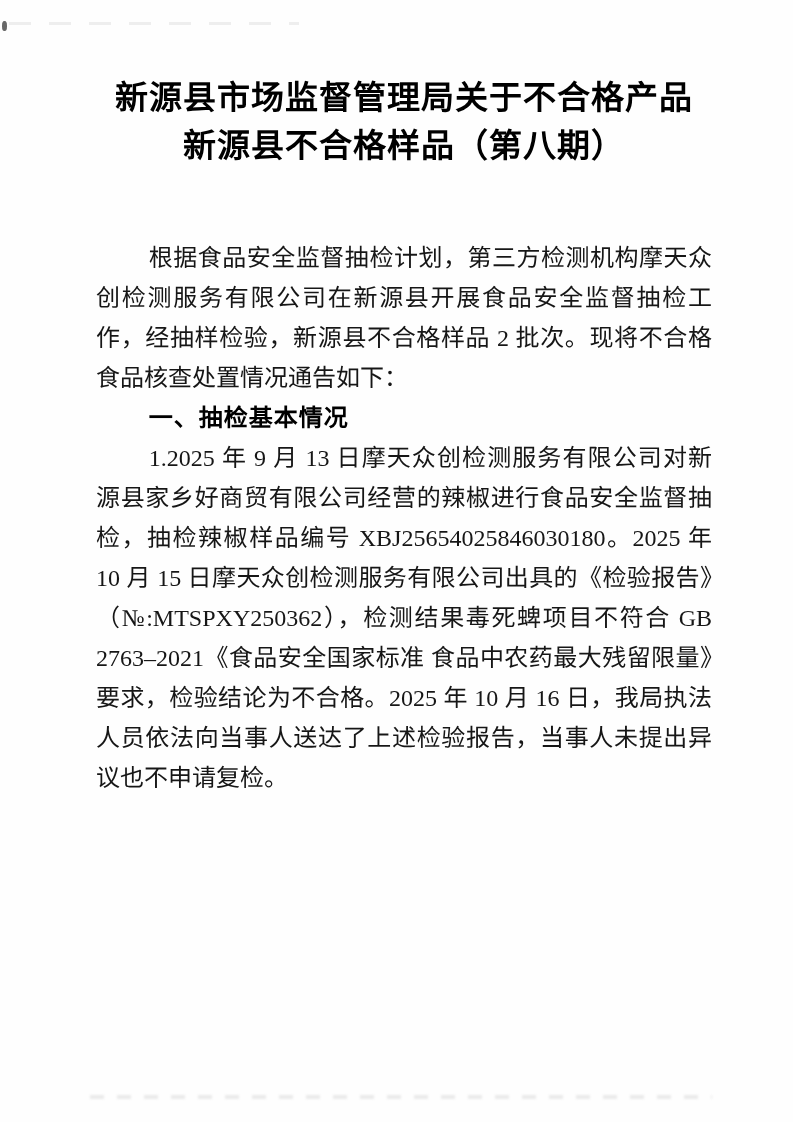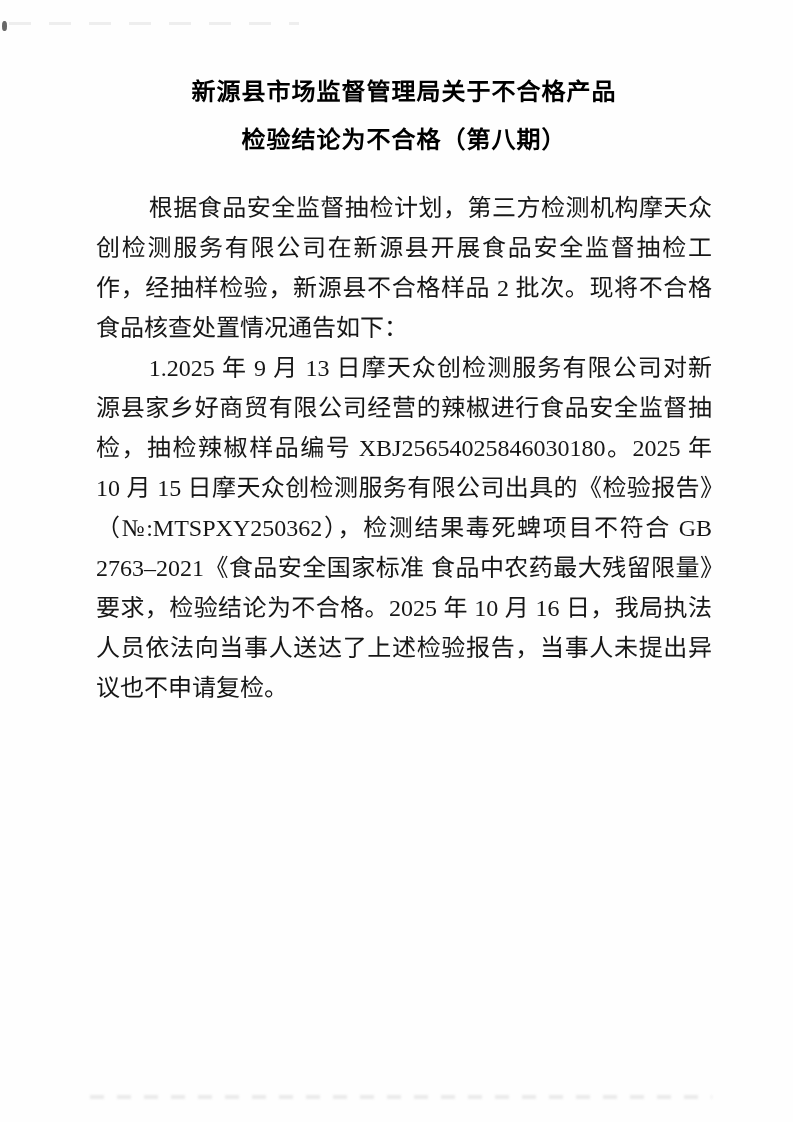--- a/index.html
+++ b/index.html
@@ -23,42 +23,42 @@
   .doc {
     position: absolute;
     left: 96px;
     top: 52px;
     width: 616px;
     color: #161616;
   }
   .title {
     font-family: "Liberation Sans", sans-serif;
     font-weight: 900;
-    font-size: 24px;
+    font-size: 33px;
     line-height: 48px;
     letter-spacing: 1px;
     text-align: center;
     color: #000;
   }
   .title .tline {
     display: block;
     white-space: nowrap;
   }
   .body-block {
     font-size: 24px;
     line-height: 40px;
     text-align: justify;
     text-justify: inter-ideograph;
     text-align-last: left;
     text-indent: 2.2em;
     margin: 0;
     color: #161616;
   }
   .first-paragraph {
-    margin-top: 24px;
+    margin-top: 68px;
   }
   .section-heading {
     font-family: "Liberation Sans", sans-serif;
     font-weight: 700;
     font-size: 24px;
     line-height: 40px;
     text-indent: 2.2em;
     margin: 0;
     color: #000;
     letter-spacing: 1px;
@@ -100,25 +100,26 @@
 
 <div class="page">
 
   <div class="speck"></div>
   <div class="smudge-top"></div>
 
   <div class="doc">
 
     <h1 class="title">
       <span class="tline">新源县市场监督管理局关于不合格产品</span>
-      <span class="tline">检验结论为不合格（第八期）</span>
+      <span class="tline">新源县不合格样品（第八期）</span>
     </h1>
 
     <p class="body-block first-paragraph">根据食品安全监督抽检计划，第三方检测机构摩天众创检测服务有限公司在新源县开展食品安全监督抽检工作，经抽样检验，新源县不合格样品 2 批次。现将不合格食品核查处置情况通告如下：</p>
 
+    <p class="section-heading">一、抽检基本情况</p>
 
     <p class="body-block">1.2025 年 9 月 13 日摩天众创检测服务有限公司对新源县家乡好商贸有限公司经营的辣椒进行食品安全监督抽检，抽检辣椒样品编号 XBJ25654025846030180。2025 年 10 月 15 日摩天众创检测服务有限公司出具的《检验报告》（№:MTSPXY250362），检测结果毒死蜱项目不符合 GB 2763–2021《食品安全国家标准 食品中农药最大残留限量》要求，检验结论为不合格。2025 年 10 月 16 日，我局执法人员依法向当事人送达了上述检验报告，当事人未提出异议也不申请复检。</p>
 
 
   </div>
 
   <div class="bleed-bottom"></div>
 
 </div>
 

